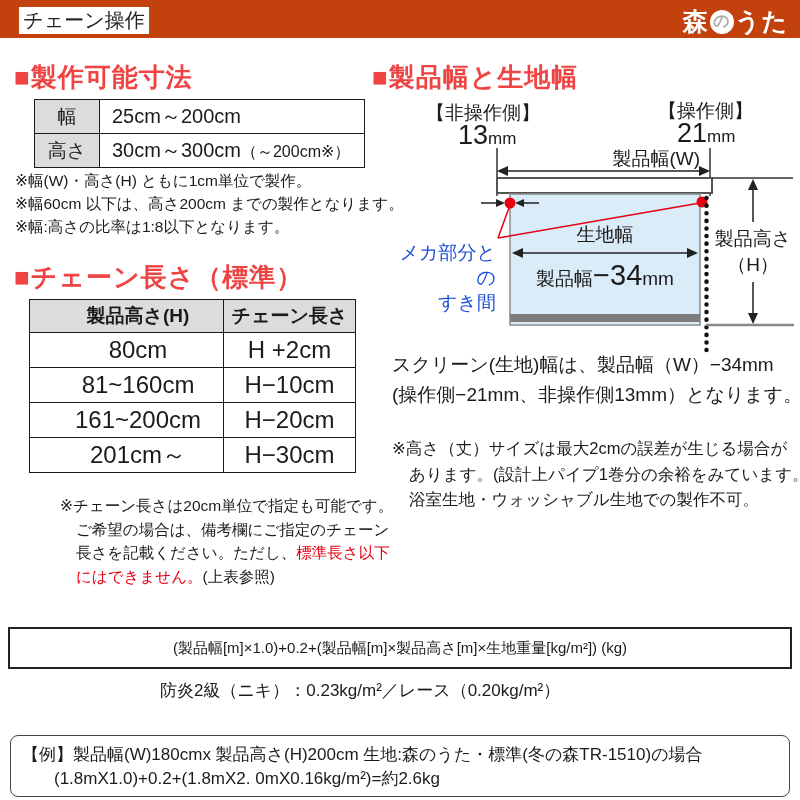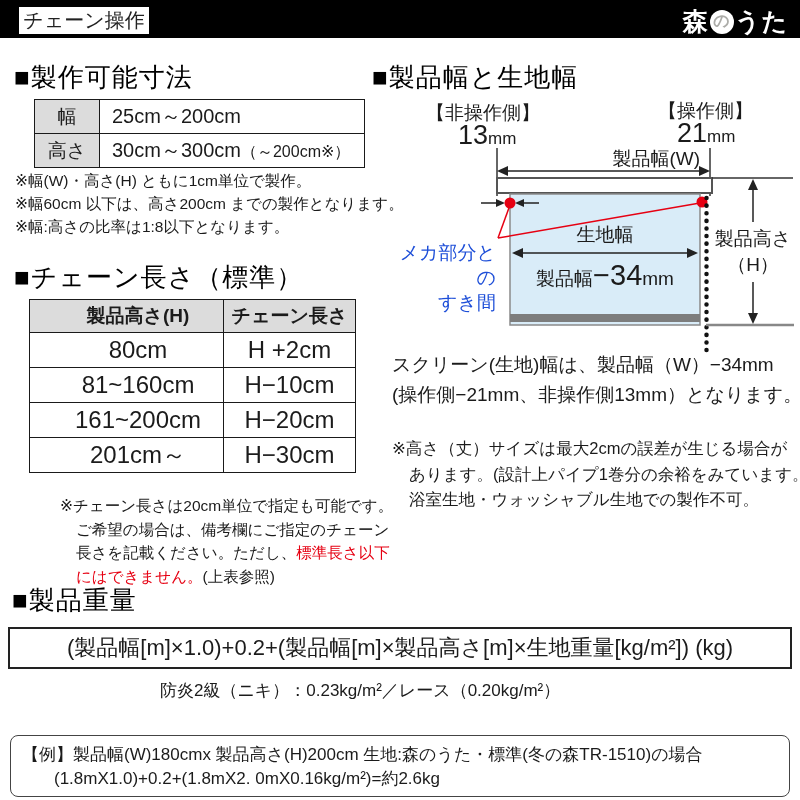--- a/index.html
+++ b/index.html
@@ -1,29 +1,29 @@
 <!DOCTYPE html>
 <html><head>
 <meta charset="utf-8">
 <style>
   html,body{margin:0;padding:0;background:#fff;}
   .page{
     position:relative;width:800px;height:800px;background:#ffffff;overflow:hidden;
     font-family:"Liberation Sans","DejaVu Sans",sans-serif;color:#1b1b1b;
   }
   
-  .topbar{position:absolute;left:0;top:0;width:800px;height:38px;background:#000000;}
+  .topbar{position:absolute;left:0;top:0;width:800px;height:38px;background:#c2410c;}
   .opbox{position:absolute;left:19px;top:7px;width:130px;height:27px;background:#fff;
          display:flex;align-items:center;justify-content:center;font-size:20px;font-weight:500;color:#222;}
   .brand{position:absolute;right:12px;top:5px;display:flex;align-items:center;gap:1px;
          color:#fff;font-size:25px;font-weight:bold;letter-spacing:1px;}
   .brand .no{display:inline-flex;align-items:center;justify-content:center;width:24px;height:24px;
          background:#fff;color:#acaca8;border-radius:50%;font-size:16px;font-weight:bold;}
   
-  .h1{position:absolute;font-size:26px;font-weight:normal;color:#000000;letter-spacing:1px;}
+  .h1{position:absolute;font-size:26px;font-weight:bold;color:#ef4444;letter-spacing:1px;}
   
   table{border-collapse:collapse;}
   td,th{border:1px solid #1a1a1a;font-weight:normal;}
   .t1{position:absolute;left:34px;top:99px;width:331px;}
   .t1 th{width:62px;background:#dcdcdc;font-size:19px;height:31px;text-align:center;}
   .t1 td{font-size:20px;padding-left:12px;}
   .t1 .small{font-size:16px;}
   .t2{position:absolute;left:29px;top:299px;width:327px;}
   .t2 th{background:#dcdcdc;font-size:19px;height:30px;font-weight:600;text-align:center;}
   .t2 td{font-size:24px;height:32px;text-align:center;}
@@ -36,21 +36,21 @@
   .diagram{position:absolute;left:390px;top:98px;width:410px;height:262px;}
   .diagram svg{position:absolute;left:0;top:0;}
   .dlabel{position:absolute;font-size:19px;color:#1b1b1b;white-space:nowrap;}
   .dnum{font-size:27px;} .dunit{font-size:17px;}
   .center{text-align:center;}
   .gap-label{position:absolute;left:0;top:142px;width:106px;text-align:right;
              color:#1d4ed8;font-size:19px;line-height:25px;}
   .f34 .big{font-size:29px;}
   
   .formula-box{position:absolute;left:8px;top:627px;width:780px;height:38px;border:2px solid #222;
-               display:flex;align-items:center;justify-content:center;font-size:22px;white-space:nowrap;}
+               display:flex;align-items:center;justify-content:center;font-size:15px;white-space:nowrap;}
   .weights{position:absolute;left:24px;top:677px;font-size:17px;line-height:27px;}
   .weights .lbl{display:inline-block;width:136px;}
   .weights .ind2{padding-left:136px;}
   .example-box{position:absolute;left:10px;top:735px;width:756px;height:46px;border:1.5px solid #444;
                border-radius:8px;padding:7px 11px;font-size:17px;line-height:24px;white-space:nowrap;}
   .example-box .ind{padding-left:32px;}
   .desc{position:absolute;left:392px;top:350px;font-size:19px;line-height:29.5px;white-space:nowrap;}
   .rnote{position:absolute;left:392px;top:436px;font-size:16.5px;line-height:25.5px;white-space:nowrap;}
   .rnote .ind{padding-left:17px;}
 </style>
@@ -182,21 +182,20 @@
   <div class="desc">
     <div>スクリーン(生地)幅は、製品幅（W）−34mm</div>
     <div>(操作側−21mm、非操作側13mm）となります。</div>
   </div>
   <div class="rnote">
     <div>※高さ（丈）サイズは最大2cmの誤差が生じる場合が</div>
     <div class="ind">あります。(設計上パイプ1巻分の余裕をみています。)</div>
     <div class="ind">浴室生地・ウォッシャブル生地での製作不可。</div>
   </div>
 
-  <div class="h1" style="left:12px;top:583px;">■製品重量</div>
   <div class="formula-box">
     <span>(製品幅[m]×1.0)+0.2+(製品幅[m]×製品高さ[m]×生地重量[kg/m²]) (kg)</span>
   </div>
   <div class="weights">
     <div class="ind2">防炎2級（ニキ）：0.23kg/m²／レース（0.20kg/m²）</div>
   </div>
   <div class="example-box">
     <div>【例】製品幅(W)180cmx 製品高さ(H)200cm 生地:森のうた・標準(冬の森TR-1510)の場合</div>
     <div class="ind">(1.8mX1.0)+0.2+(1.8mX2. 0mX0.16kg/m²)=約2.6kg</div>
   </div>

